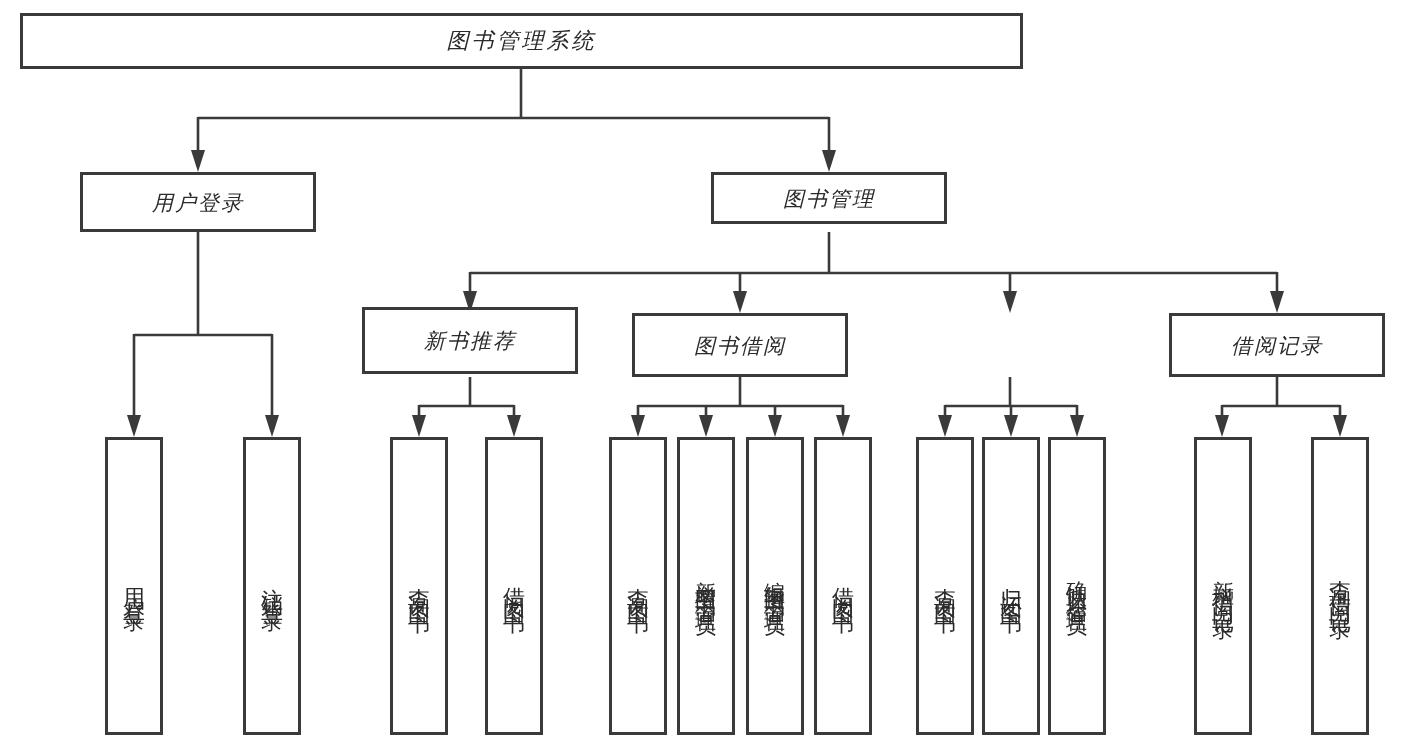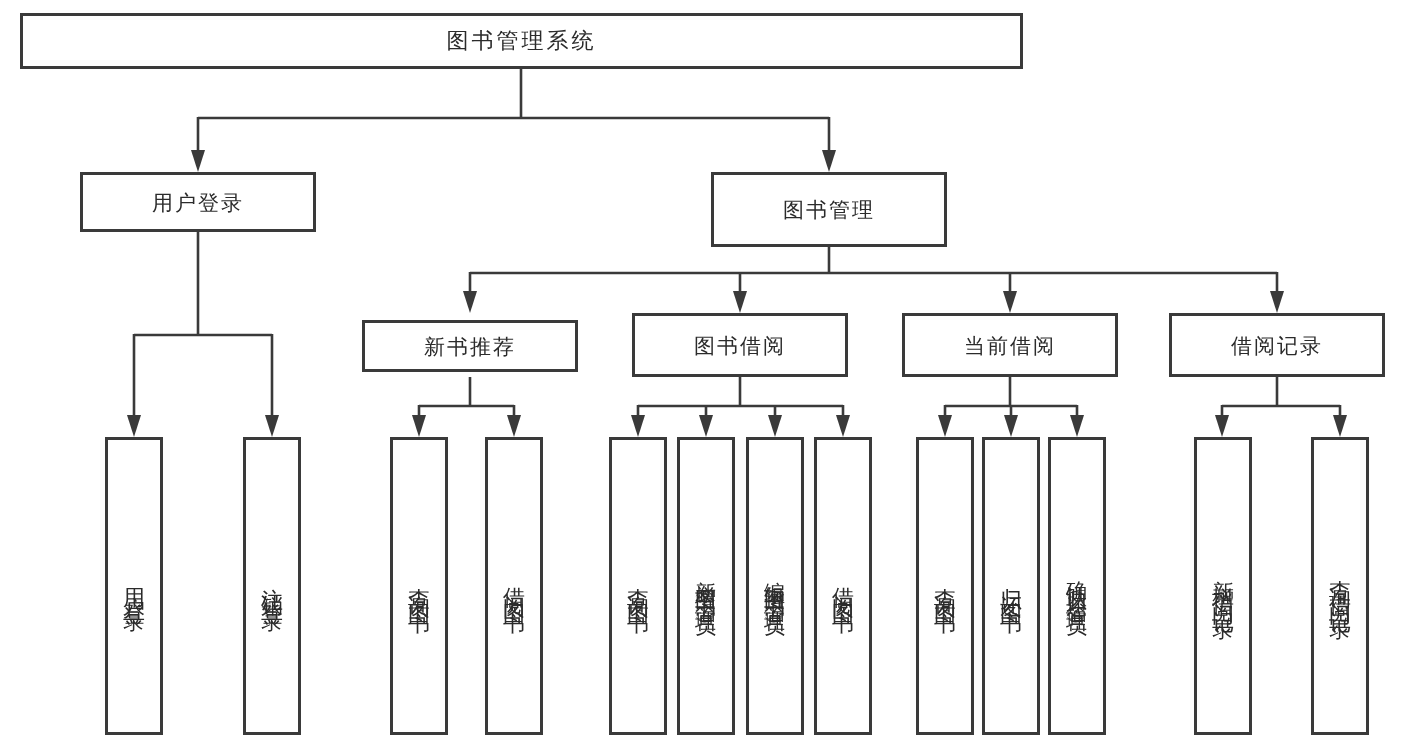--- a/index.html
+++ b/index.html
@@ -33,20 +33,21 @@
     align-items: center;
     justify-content: center;
     z-index: 2;
   }
   .hlabel {
     font-size: 21px;
     letter-spacing: 2px;
     color: #2b2b2b;
     white-space: nowrap;
     line-height: 1;
+    font-style: italic;
   }
   .root-node .hlabel {
     font-size: 22px;
     letter-spacing: 3px;
   }
   .vnode .vlabel {
     writing-mode: vertical-rl;
     text-orientation: mixed;
     font-size: 22px;
     letter-spacing: 8px;
@@ -144,33 +145,30 @@
     </g>
   </svg>
 
   <div class="node root-node" style="left:20px; top:13px; width:1003px; height:56px;">
     <span class="hlabel">图书管理系统</span>
   </div>
 
   <div class="node" style="left:80px; top:172px; width:236px; height:60px;">
     <span class="hlabel">用户登录</span>
   </div>
-  <div class="node" style="left:711px; top:172px; width:236px; height:75px;">
+  <div class="node" style="left:711px; top:172px; width:236px; height:52px;">
     <span class="hlabel">图书管理</span>
   </div>
 
-  <div class="node" style="left:362px; top:320px; width:216px; height:52px;">
+  <div class="node" style="left:362px; top:307px; width:216px; height:67px;">
     <span class="hlabel">新书推荐</span>
   </div>
   <div class="node" style="left:632px; top:313px; width:216px; height:64px;text-align:right;">
     <span class="hlabel">图书借阅</span>
   </div>
-  <div class="node" style="left:902px; top:313px; width:216px; height:64px;">
-    <span class="hlabel">当前借阅</span>
-  </div>
   <div class="node" style="left:1169px; top:313px; width:216px; height:64px;">
     <span class="hlabel">借阅记录</span>
   </div>
 
   <div class="node vnode" style="left:105px; top:437px; width:58px; height:298px;">
     <span class="vlabel">用户登录</span>
   </div>
   <div class="node vnode" style="left:243px; top:437px; width:58px; height:298px;">
     <span class="vlabel">注销登录</span>
   </div>

